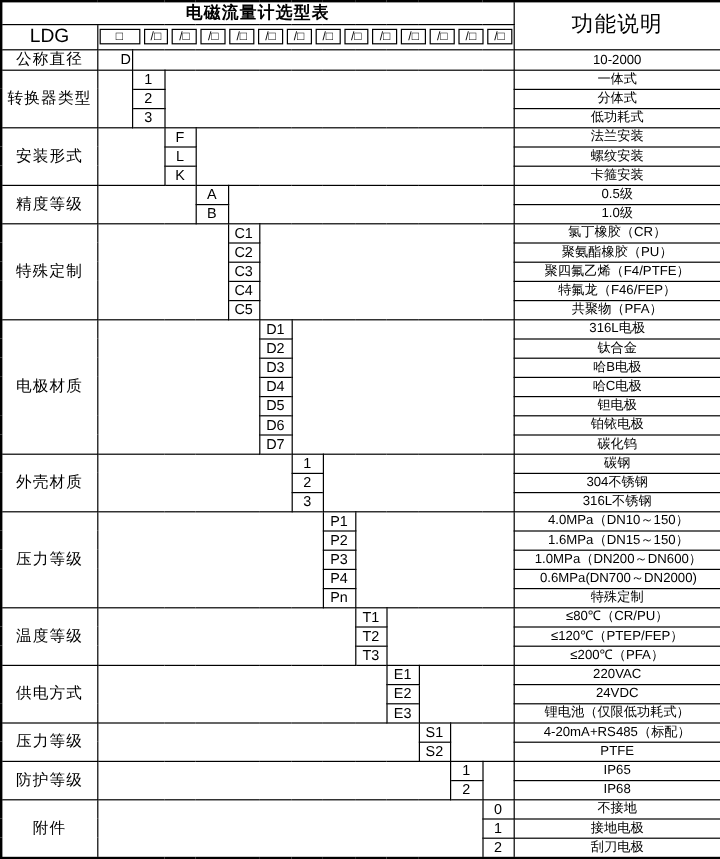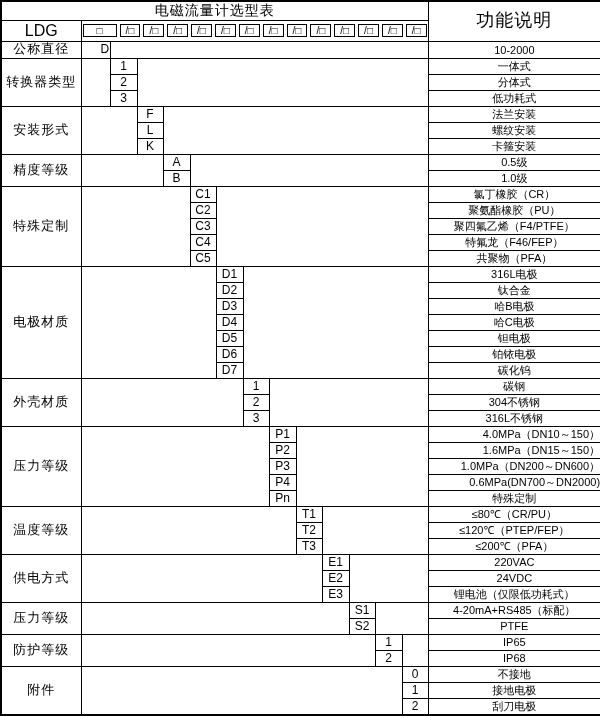--- a/index.html
+++ b/index.html
@@ -1,26 +1,26 @@
 <!DOCTYPE html>
 <html><head>
 <meta charset="utf-8">
 <style>
   html,body{margin:0;padding:0;background:#ffffff;}
   body{width:600px;font-family:"Liberation Sans",sans-serif;color:#000;}
   table.sel{border-collapse:collapse;table-layout:fixed;width:600px;height:716px;border:2px solid #000;background:#fff;}
   td{border:1px solid #000;padding:0;vertical-align:middle;text-align:center;font-size:12px;line-height:1.1;overflow:hidden;white-space:nowrap;}
-  td.ttl{font-size:14px;letter-spacing:1px;}
+  td.ttl{font-size:14px;letter-spacing:1px;font-weight:bold;}
   td.fhead{font-size:18px;letter-spacing:1px;}
   td.lbl{font-size:13px;letter-spacing:1px;margin-left:32px;}
   td.ldgcell{text-align:center;font-size:16px;}
   td.code{font-size:12px;}
   td.code.dn{text-align:left;padding-left:19px;}
   td.desc{font-size:11px;}
-  td.desc.left{text-align:right;padding-left:2px;}
+  td.desc.left{text-align:center;padding-left:2px;}
   td.boxcell{padding:1px 1px;}
   .boxrow{display:flex;gap:3px;height:13px;align-items:stretch;}
   .cbox{flex:1 1 auto;border:1px solid #000;font-size:10px;line-height:11px;text-align:center;overflow:hidden;}
   .cbox.first{flex:0 0 32px;}
 </style>
 </head>
 <body>
 
 <table class="sel">
 <colgroup>

